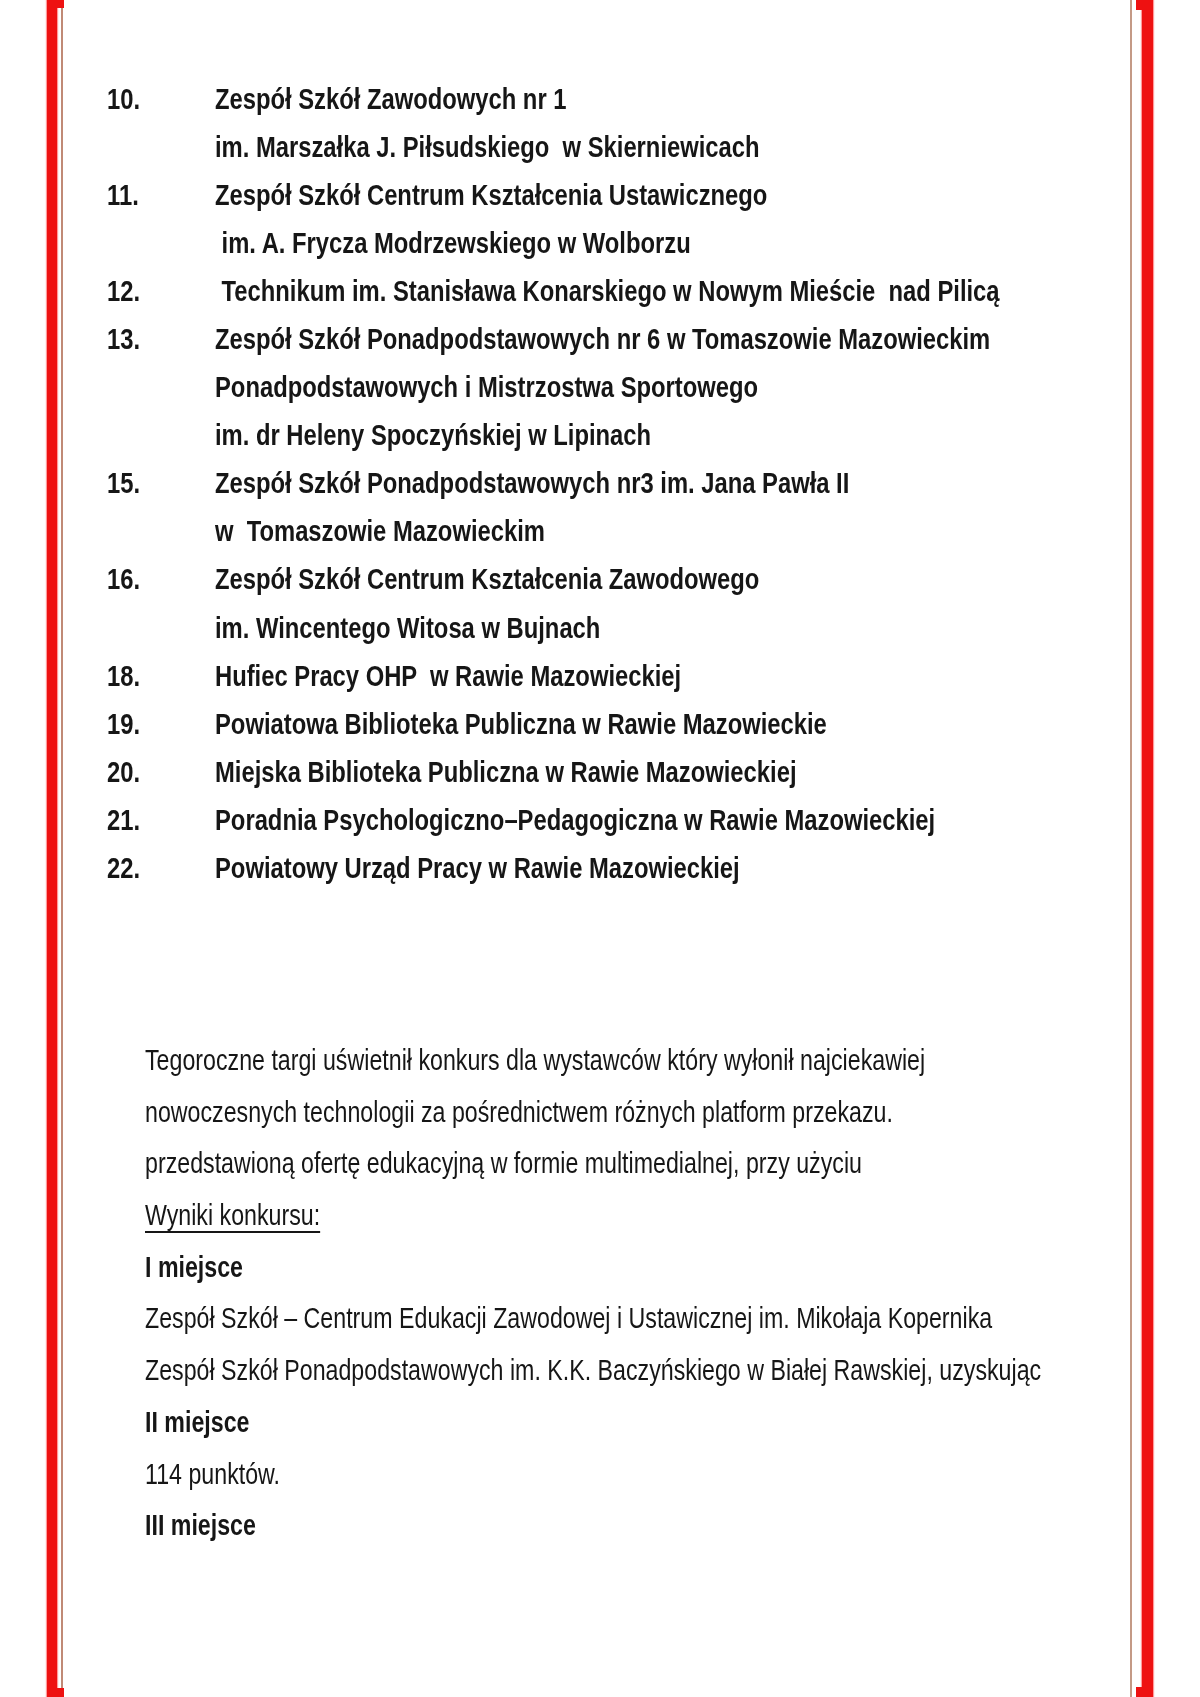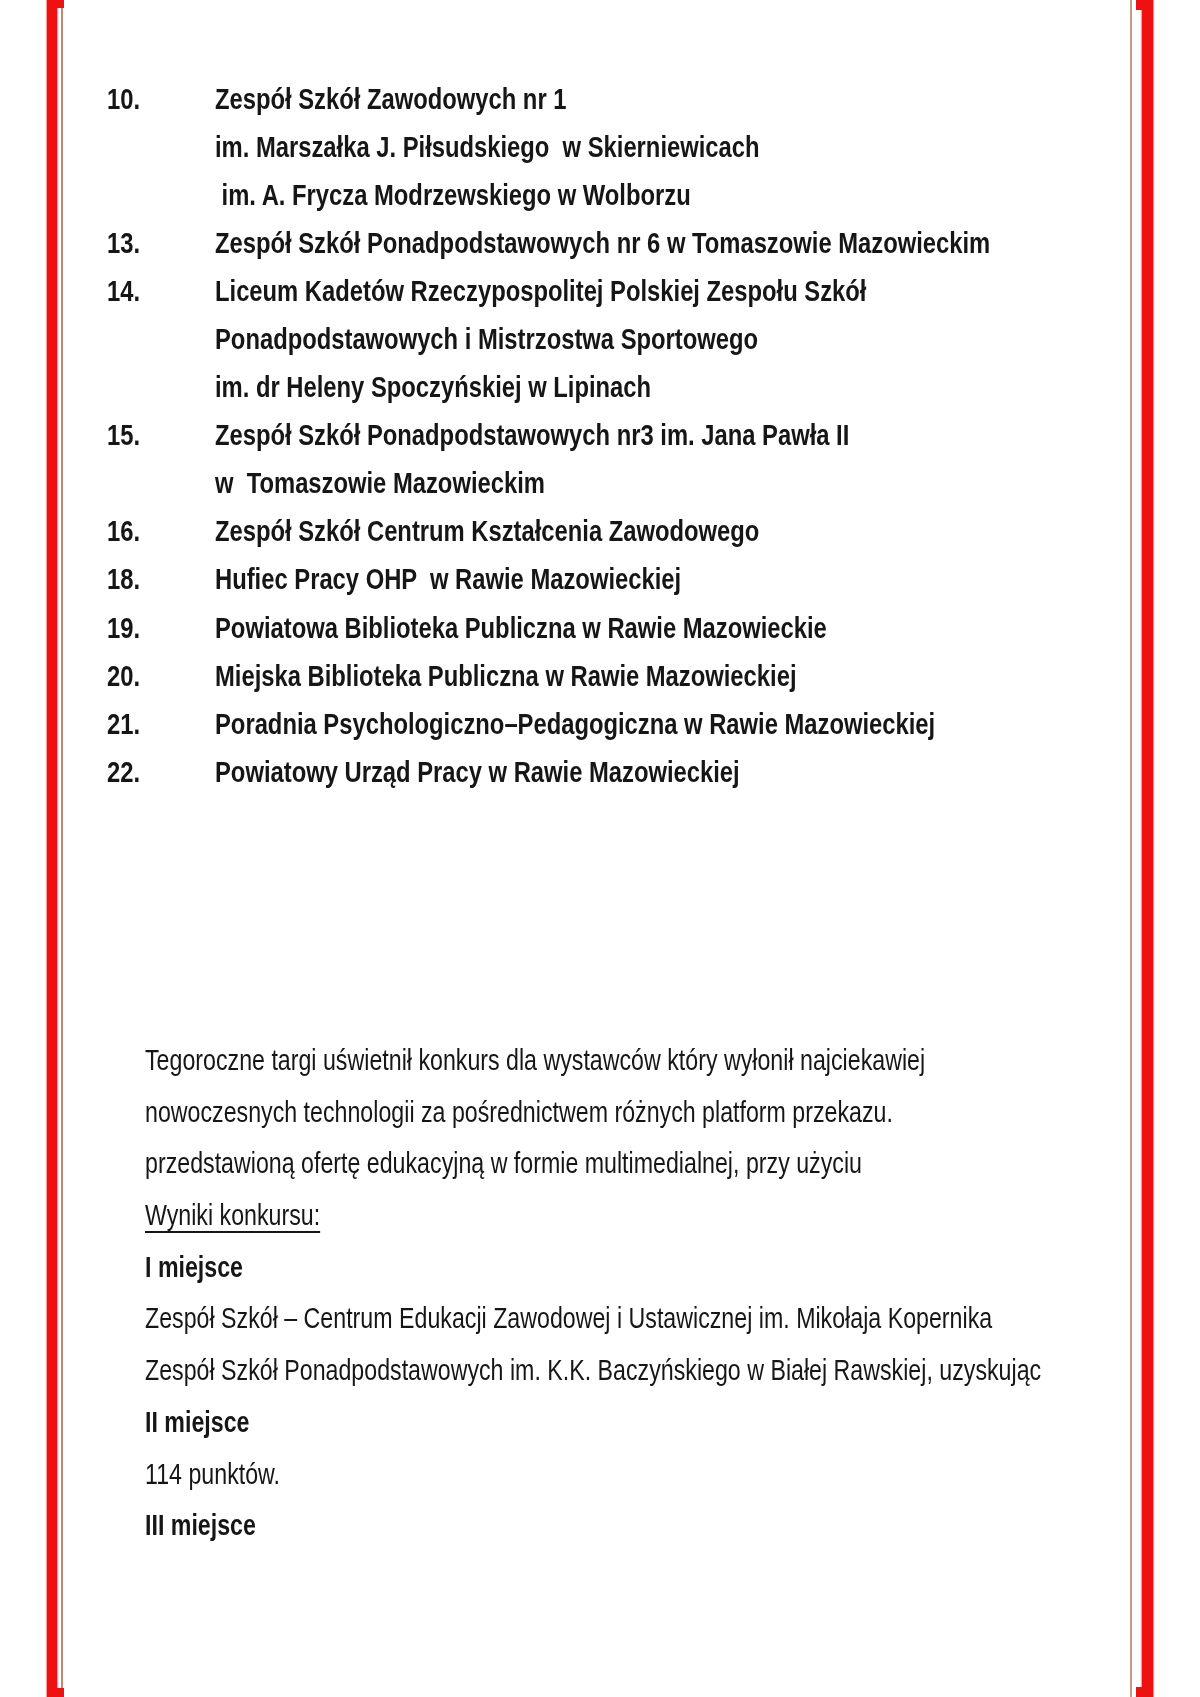--- a/index.html
+++ b/index.html
@@ -70,50 +70,58 @@
   <div class="list">
     <div class="row">
         <span class="num">10.</span>
         <span class="txt">Zespół Szkół Zawodowych nr 1</span>
       </div>
     <div class="row">
         <span class="num"></span>
         <span class="txt">im. Marszałka J. Piłsudskiego  w Skierniewicach</span>
       </div>
     <div class="row">
+        <span class="num">11.</span>
+        <span class="txt">Zespół Szkół Centrum Kształcenia Ustawicznego</span>
+      </div>
+    <div class="row">
         <span class="num"></span>
         <span class="txt"> im. A. Frycza Modrzewskiego w Wolborzu</span>
       </div>
     <div class="row">
+        <span class="num">12.</span>
+        <span class="txt"> Technikum im. Stanisława Konarskiego w Nowym Mieście  nad Pilicą</span>
+      </div>
+    <div class="row">
         <span class="num">13.</span>
         <span class="txt">Zespół Szkół Ponadpodstawowych nr 6 w Tomaszowie Mazowieckim</span>
-      </div>
-    <div class="row">
-        <span class="num">14.</span>
-        <span class="txt">Liceum Kadetów Rzeczypospolitej Polskiej Zespołu Szkół</span>
       </div>
     <div class="row">
         <span class="num"></span>
         <span class="txt">Ponadpodstawowych i Mistrzostwa Sportowego</span>
       </div>
     <div class="row">
         <span class="num"></span>
         <span class="txt">im. dr Heleny Spoczyńskiej w Lipinach</span>
       </div>
     <div class="row">
         <span class="num">15.</span>
         <span class="txt">Zespół Szkół Ponadpodstawowych nr3 im. Jana Pawła II</span>
       </div>
     <div class="row">
         <span class="num"></span>
         <span class="txt">w  Tomaszowie Mazowieckim</span>
       </div>
     <div class="row">
         <span class="num">16.</span>
         <span class="txt">Zespół Szkół Centrum Kształcenia Zawodowego</span>
+      </div>
+    <div class="row">
+        <span class="num"></span>
+        <span class="txt">im. Wincentego Witosa w Bujnach</span>
       </div>
     <div class="row">
         <span class="num">18.</span>
         <span class="txt">Hufiec Pracy OHP  w Rawie Mazowieckiej</span>
       </div>
     <div class="row">
         <span class="num">19.</span>
         <span class="txt">Powiatowa Biblioteka Publiczna w Rawie Mazowieckie</span>
       </div>
     <div class="row">

